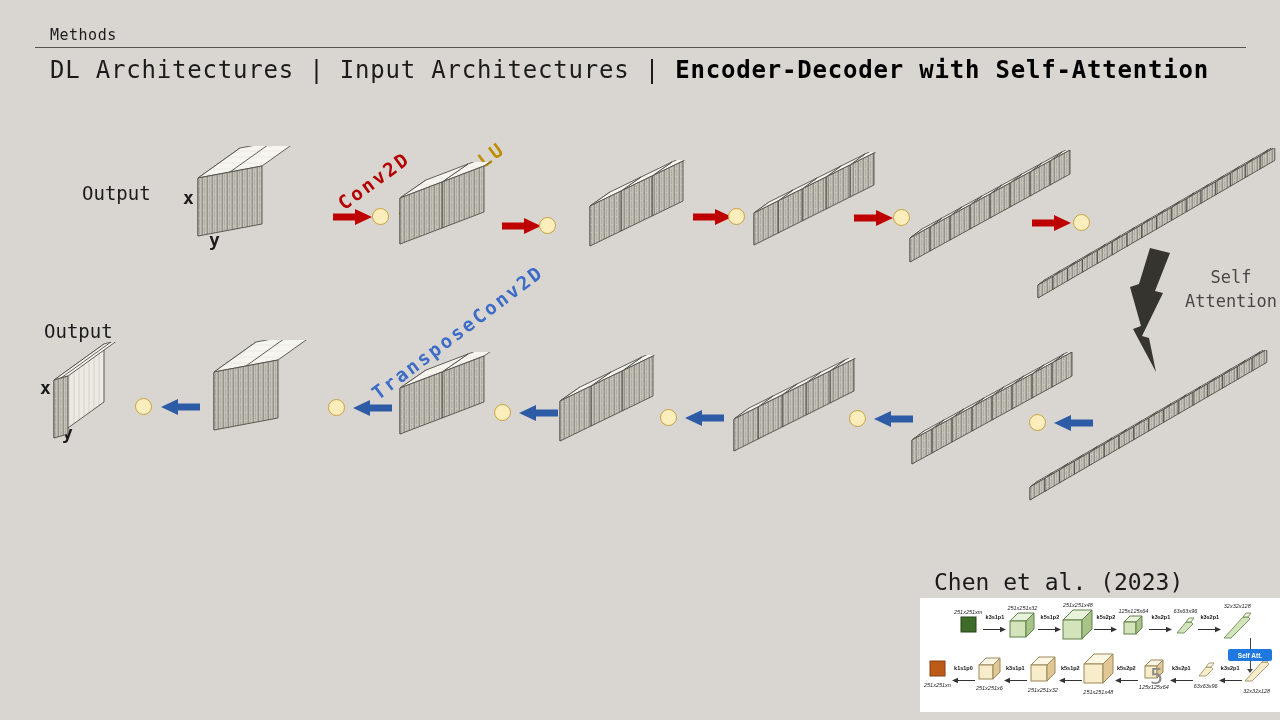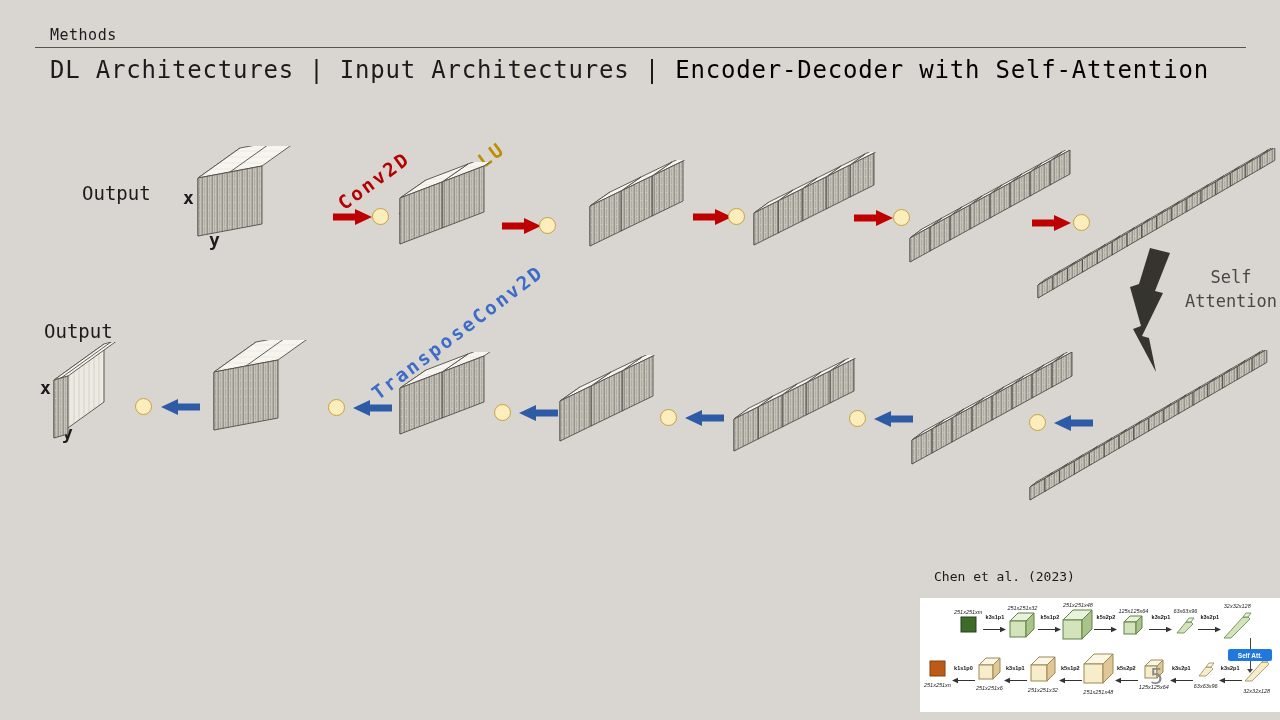--- a/index.html
+++ b/index.html
@@ -2,30 +2,30 @@
 <html><head>
 <meta charset="utf-8">
 <style>
   html,body{margin:0;padding:0}
   body{width:1280px;height:720px;background:#d9d6d1;overflow:hidden;position:relative;
        font-family:"DejaVu Sans Mono","Liberation Mono",monospace;color:#1b1b1b}
   .abs{position:absolute}
   #methods{left:50px;top:26px;font-size:15px;letter-spacing:.5px}
   #rule{left:35px;top:47px;width:1211px;height:0;border-top:1.6px solid #57544e}
   #title{left:50px;top:56px;font-size:24px;letter-spacing:.8px;white-space:nowrap}
-  #title b{font-weight:400;color:#000}
+  #title b{font-weight:700;color:#000}
   .lbl{font-size:19px}
   .axis{font-weight:700;font-size:18px}
   .oplabel{font-weight:700;font-size:19px;letter-spacing:2.5px;white-space:nowrap;transform-origin:0 50%}
   #conv2d{color:#b40000;transform:rotate(-36deg)}
   #leaky{color:#bd8e00;transform:rotate(-36deg)}
   #tconv{color:#3c6cc8;transform:rotate(-37deg)}
   .circ{width:15px;height:15px;border-radius:50%;background:#fcedbd;border:1.6px solid #c7a23a}
   #selfatt{left:1180px;top:265px;width:102px;text-align:center;font-size:17px;color:#474745;line-height:24px}
-  #cite{left:934px;top:569px;font-size:13px}
+  #cite{left:934px;top:569px;font-size:23px}
   #pagenum{left:1150px;top:664px;font-size:22px;color:#8a8a8a;z-index:6}
   
   .f-top{fill:url(#ptop);stroke:#504e49;stroke-width:.9;stroke-linejoin:round}
   .f-front{fill:url(#pfront);stroke:#504e49;stroke-width:.9;stroke-linejoin:round}
   .f-end{fill:url(#pend);stroke:#504e49;stroke-width:.9;stroke-linejoin:round}
   .seam{stroke:#504e49;stroke-width:.9}
   
   #fig{left:920px;top:598px;width:360px;height:114px;background:#fff;z-index:1;
        font-family:"Liberation Sans",sans-serif}
   .frow{display:flex;align-items:center}

